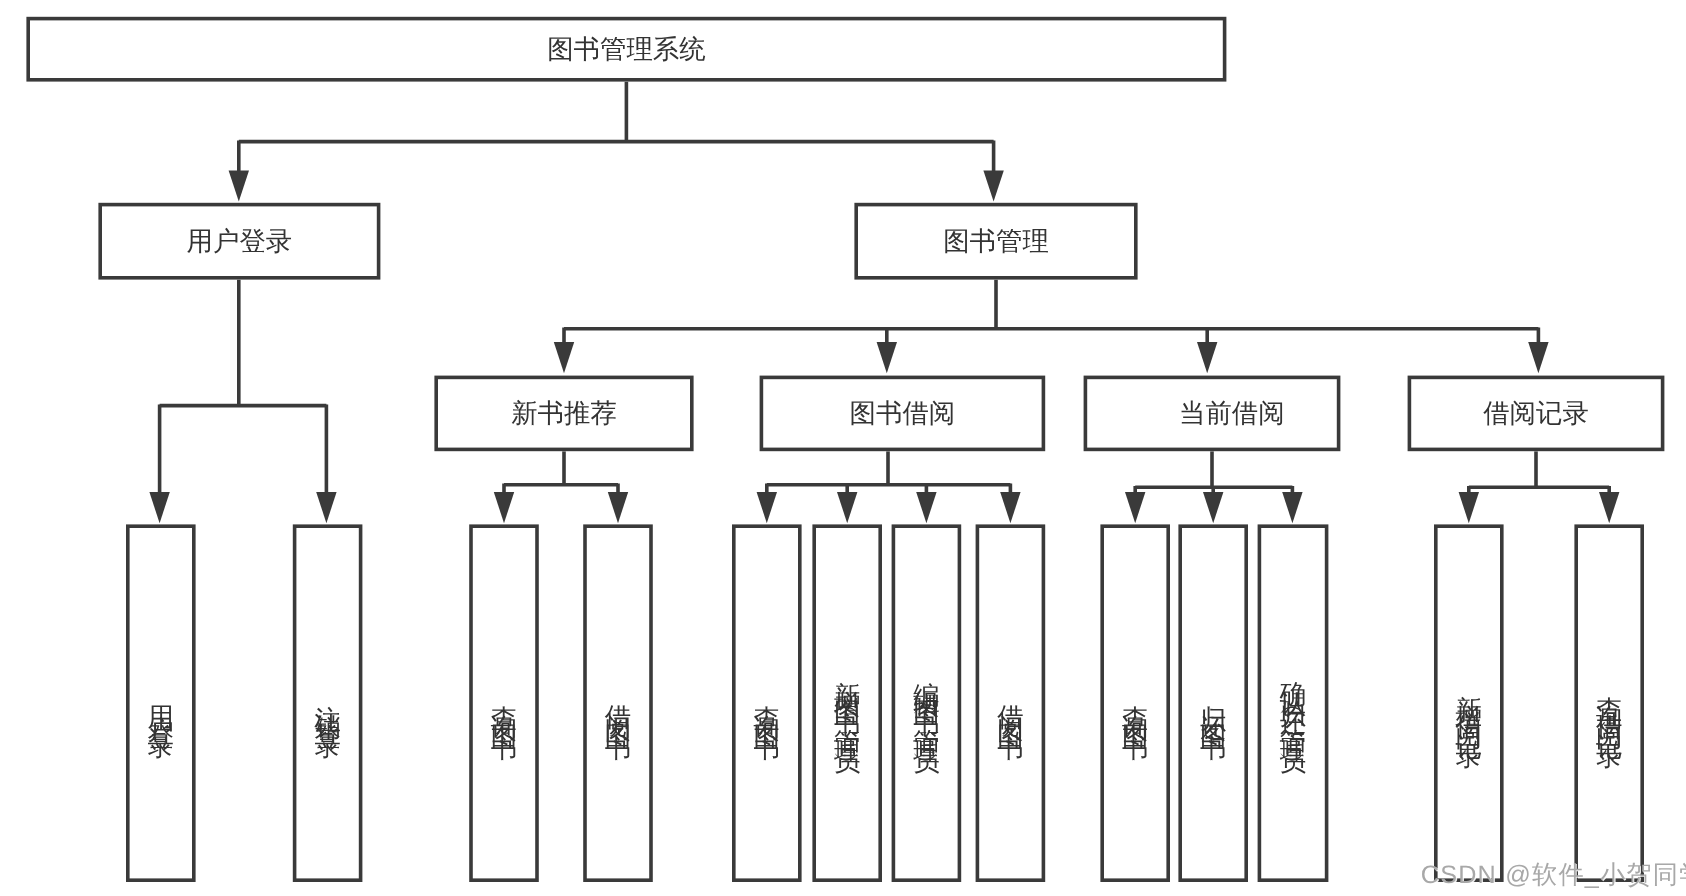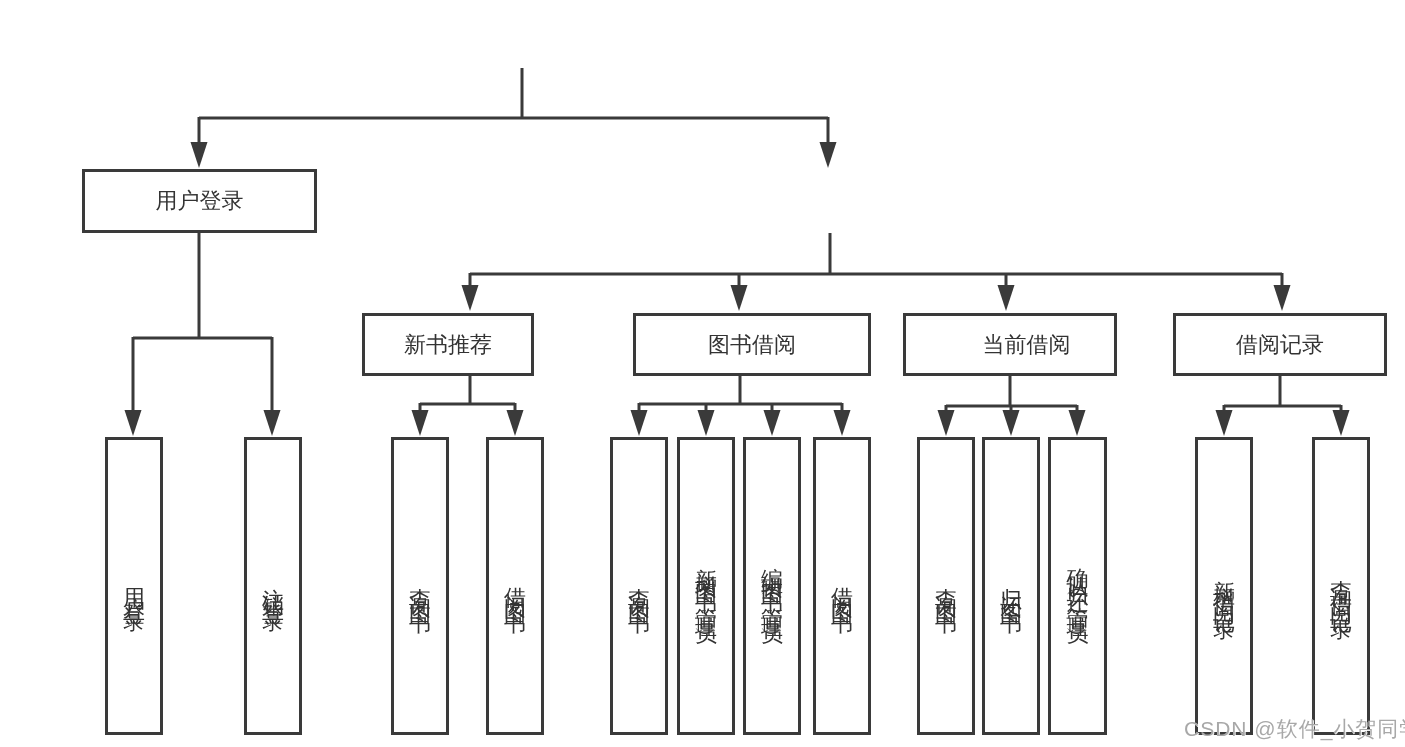--- a/index.html
+++ b/index.html
@@ -80,26 +80,32 @@
       <polygon points="763.5,410 780.5,410 772,436"></polygon>
       <polygon points="833.5,410 850.5,410 842,436"></polygon>
       <polygon points="937.5,410 954.5,410 946,436"></polygon>
       <polygon points="1002.5,410 1019.5,410 1011,436"></polygon>
       <polygon points="1068.5,410 1085.5,410 1077,436"></polygon>
       <polygon points="1215.5,410 1232.5,410 1224,436"></polygon>
       <polygon points="1332.5,410 1349.5,410 1341,436"></polygon>
     </g>
   </svg>
 
+  <div class="node" style="left:22px; top:14px; width:1000px; height:54px;">
+    <span>图书管理系统</span>
+  </div>
 
   <div class="node" style="left:82px; top:169px; width:235px; height:64px;">
     <span>用户登录</span>
   </div>
+  <div class="node" style="left:712px; top:169px; width:236px; height:64px;">
+    <span>图书管理</span>
+  </div>
 
-  <div class="node" style="left:362px; top:313px; width:172px; height:63px;">
+  <div class="node" style="left:362px; top:313px; width:216px; height:63px;">
     <span>新书推荐</span>
   </div>
   <div class="node" style="left:633px; top:313px; width:238px; height:63px;">
     <span>图书借阅</span>
   </div>
   <div class="node" style="left:903px; top:313px; width:214px; height:63px;padding-left:33px;">
     <span>当前借阅</span>
   </div>
   <div class="node" style="left:1173px; top:313px; width:214px; height:63px;">
     <span>借阅记录</span>

